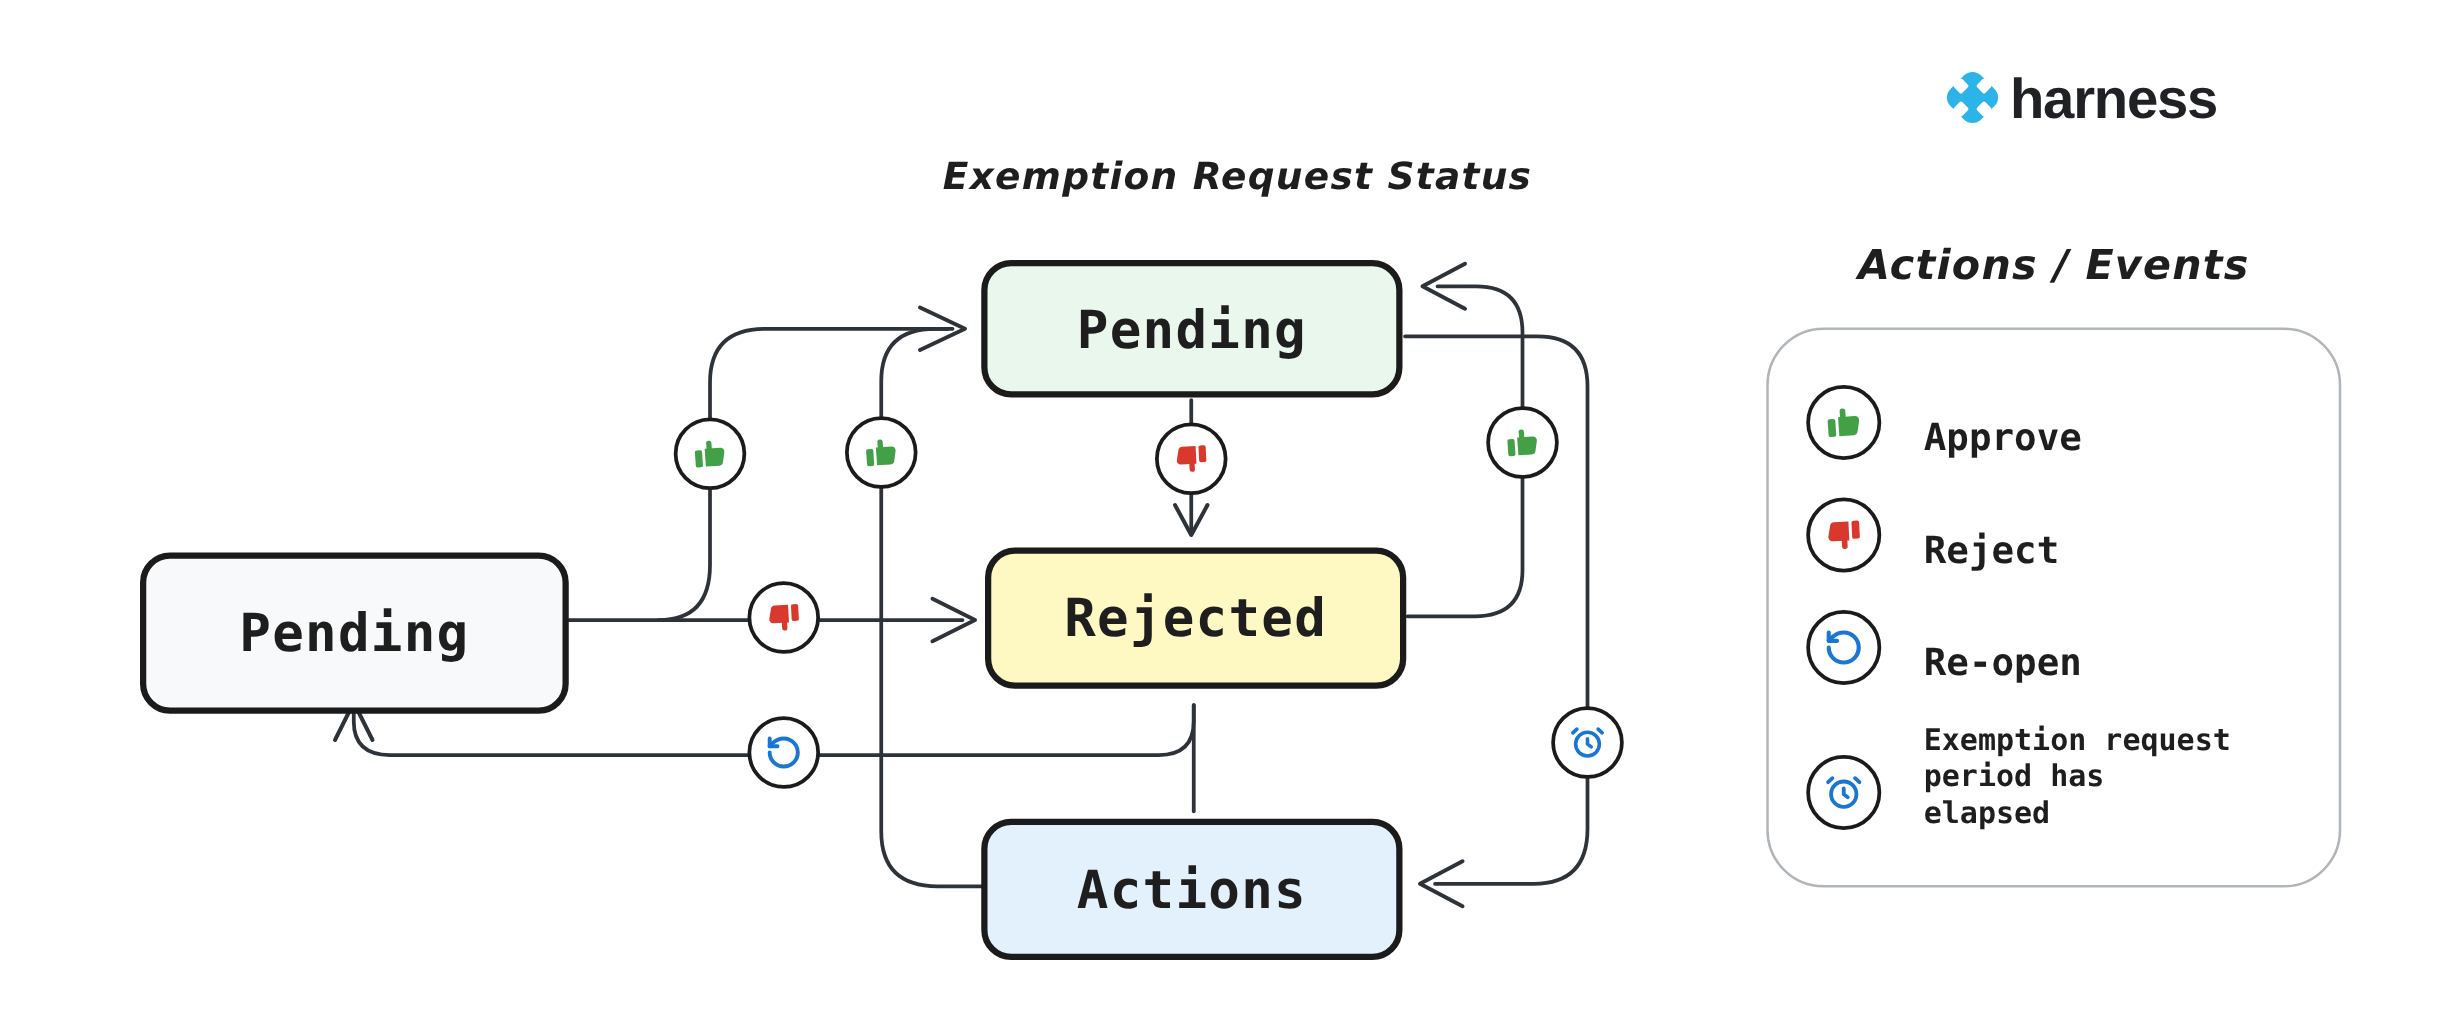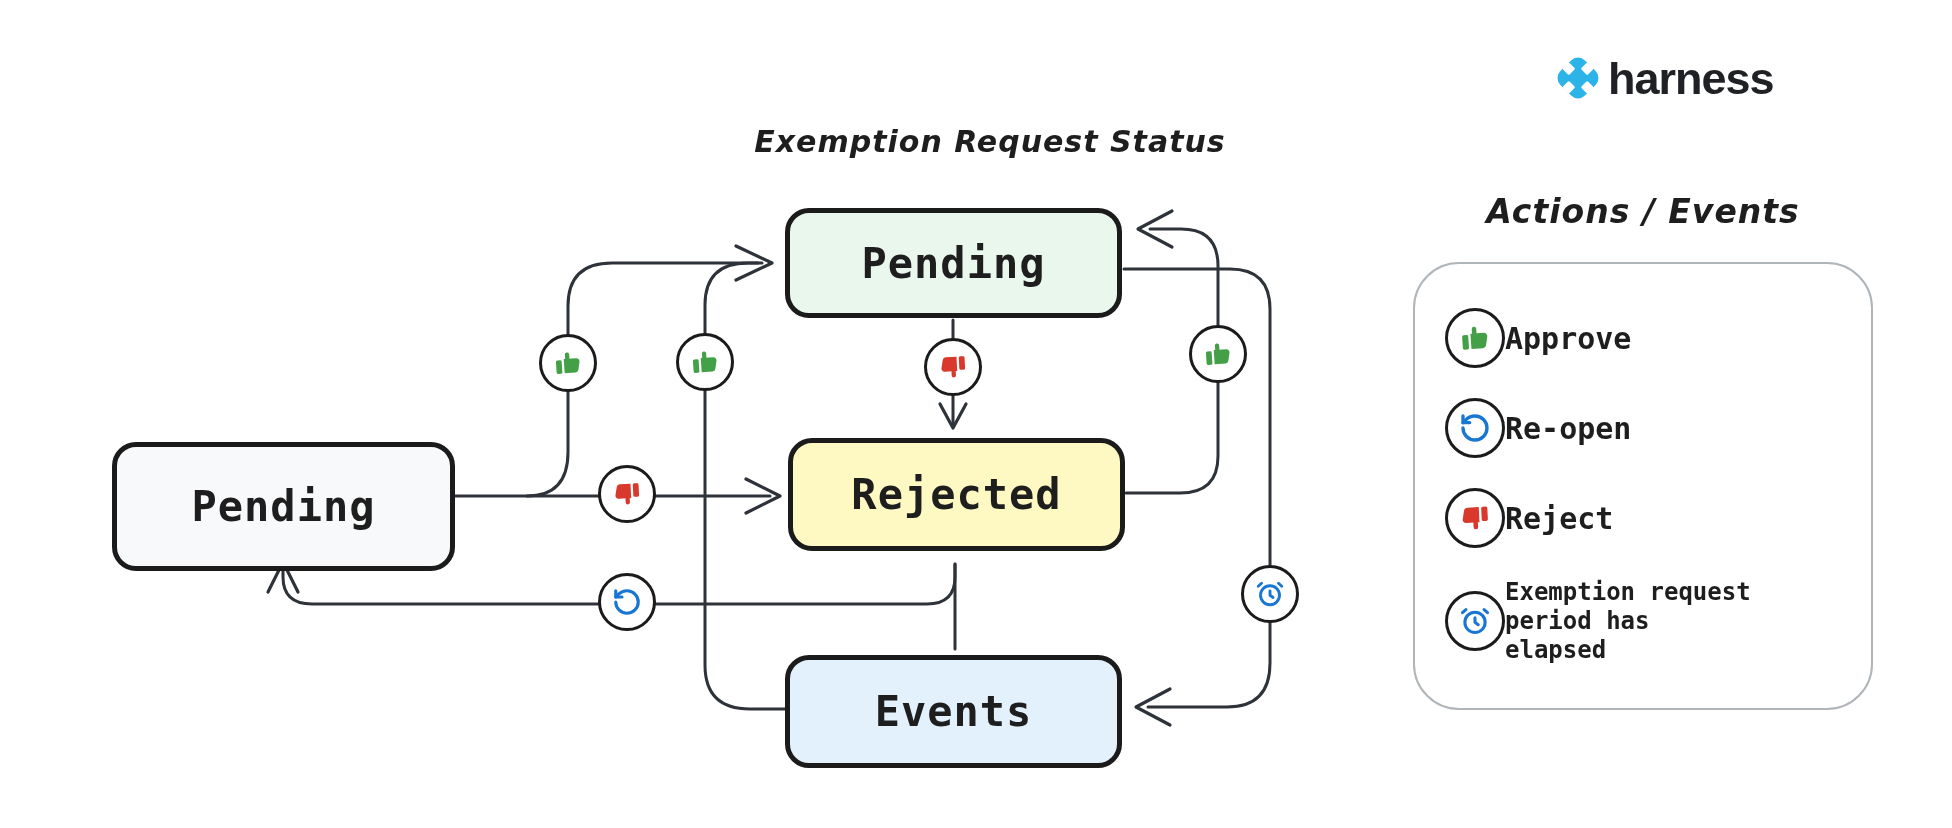--- a/index.html
+++ b/index.html
@@ -34,21 +34,21 @@
   .brand{position:absolute;left:1552px;top:52px;display:flex;align-items:center;gap:4px;}
   .brand svg{width:52px;height:52px;display:block;}
   .brand-name{font-family:"Liberation Sans","DejaVu Sans",sans-serif;font-weight:700;
         font-size:45px;letter-spacing:-1px;color:#1f2125;line-height:1;}
 
   .legend-title{position:absolute;left:1413px;top:192px;width:460px;text-align:center;
         font-size:33px;font-style:italic;font-weight:600;letter-spacing:1px;color:#1e1e1e;}
   .legend{position:absolute;left:1413px;top:262px;width:460px;height:448px;
         border:2.5px solid var(--legend-border);border-radius:46px;background:#fff;
         display:flex;flex-direction:column;gap:30px;padding:44px 24px 0 30px;}
-  .legend-row{display:flex;align-items:center;min-height:60px;}
+  .legend-row{display:flex;align-items:flex-end;gap:34px;min-height:60px;}
   .legend-badge{flex:0 0 auto;width:60px;height:60px;border-radius:50%;background:#fff;
         border:3px solid var(--ink);display:flex;align-items:center;justify-content:center;}
   .legend-badge svg{width:32px;height:32px;display:block;}
   .legend-label{font-family:"DejaVu Sans Mono","Liberation Mono",monospace;
         font-size:30px;font-weight:600;color:#1e1e1e;}
   .legend-row.small .legend-label{font-size:24px;line-height:1.2;width:256px;}
 </style>
 </head>
 <body>
 
@@ -122,21 +122,21 @@
   <div class="node node-pending" style="background: rgb(248, 249, 250);">
     <span>Pending</span>
   </div>
   <div class="node node-approved" style="background: rgb(233, 247, 237);">
     <span>Pending</span>
   </div>
   <div class="node node-rejected" style="background: #fef9c3;">
     <span>Rejected</span>
   </div>
   <div class="node node-expired" style="background: rgb(227, 241, 252);">
-    <span>Events</span>
+    <span>Actions</span>
   </div>
 
   <div class="badge c-approve" style="left:539px;top:334px;">
       <svg>
         <use href="#i-thumb-up"></use>
       </svg>
     </div>
   <div class="badge c-approve" style="left:676px;top:333px;">
       <svg>
         <use href="#i-thumb-up"></use>
@@ -181,34 +181,34 @@
   <div class="legend">
     <div class="legend-row">
       <div class="legend-badge c-approve">
           <svg>
             <use href="#i-thumb-up"></use>
           </svg>
         </div>
       <div class="legend-label">Approve</div>
     </div>
     <div class="legend-row">
+      <div class="legend-badge c-reject">
+          <svg>
+            <use href="#i-thumb-down"></use>
+          </svg>
+        </div>
+      <div class="legend-label">Reject</div>
+    </div>
+    <div class="legend-row">
       <div class="legend-badge c-info">
           <svg>
             <use href="#i-reopen"></use>
           </svg>
         </div>
       <div class="legend-label">Re-open</div>
-    </div>
-    <div class="legend-row">
-      <div class="legend-badge c-reject">
-          <svg>
-            <use href="#i-thumb-down"></use>
-          </svg>
-        </div>
-      <div class="legend-label">Reject</div>
     </div>
     <div class="legend-row small">
       <div class="legend-badge c-info">
           <svg>
             <use href="#i-alarm"></use>
           </svg>
         </div>
       <div class="legend-label">Exemption request period has elapsed</div>
     </div>
   </div>

